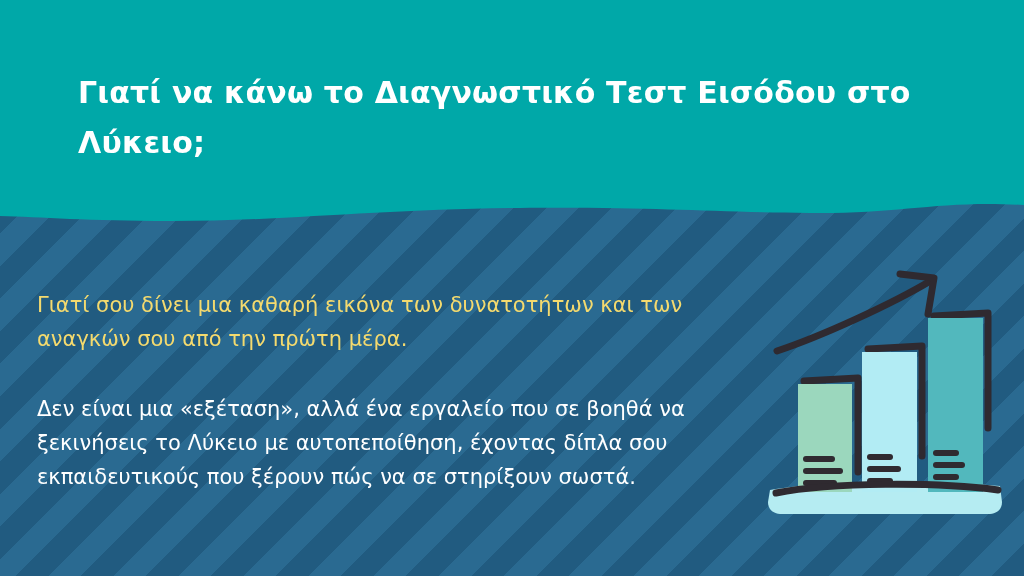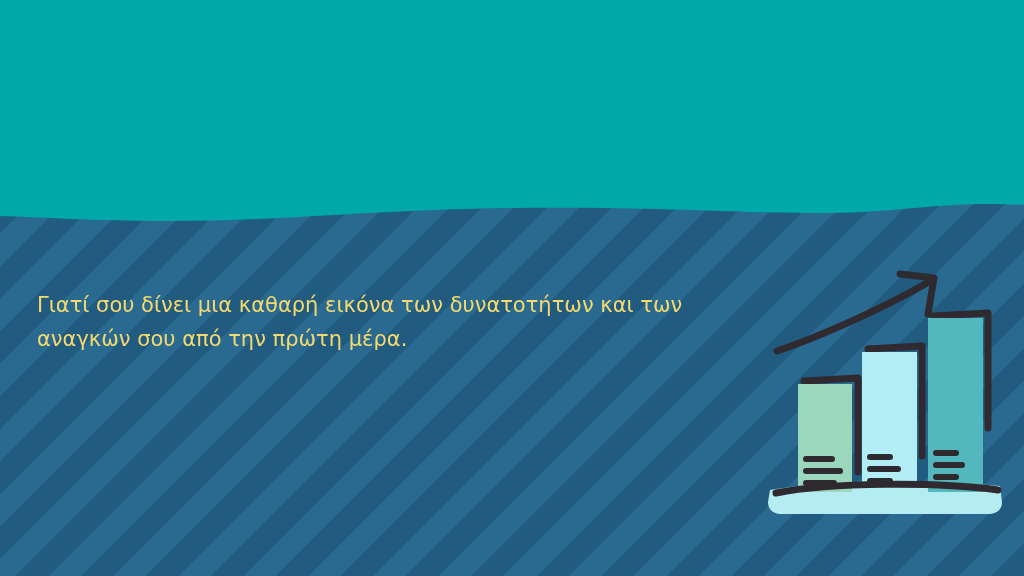--- a/index.html
+++ b/index.html
@@ -87,23 +87,28 @@
   <div class="header-wave">
     <svg width="1024" height="240" viewBox="0 0 1024 240" xmlns="http://www.w3.org/2000/svg" aria-hidden="true">
       <path d="M0,0 L1024,0 L1024,205
                C 940,200 900,214 810,213
                C 700,212 660,207 520,208
                C 380,209 290,221 170,221
                C 90,221 40,217 0,216 Z" fill="#00a8a8"></path>
     </svg>
   </div>
 
+  <div class="title-block">
+    <div class="title-line">Γιατί να κάνω το Διαγνωστικό Τεστ Εισόδου στο</div>
+    <div class="title-line">Λύκειο;</div>
+  </div>
 
   <div class="body-copy">
     <p class="para para-1">Γιατί σου δίνει μια καθαρή εικόνα των δυνατοτήτων και των αναγκών σου από την πρώτη μέρα.</p>
+    <p class="para para-2">Δεν είναι μια «εξέταση», αλλά ένα εργαλείο που σε βοηθά να ξεκινήσεις το Λύκειο με αυτοπεποίθηση, έχοντας δίπλα σου εκπαιδευτικούς που ξέρουν πώς να σε στηρίξουν σωστά.</p>
   </div>
 
   <div class="illustration">
     <svg width="258" height="262" viewBox="0 0 258 262" xmlns="http://www.w3.org/2000/svg" aria-hidden="true">
 
       <g>
         <path d="M8,232 C 60,222 180,222 238,228 L240,244
                  C 240,252 234,256 226,256 L20,256
                  C 12,256 6,252 6,244 Z" fill="#b5ecf2"></path>
       </g>

